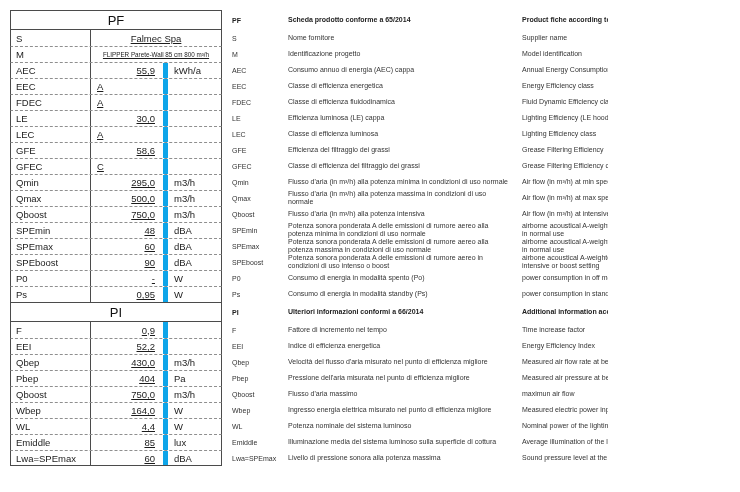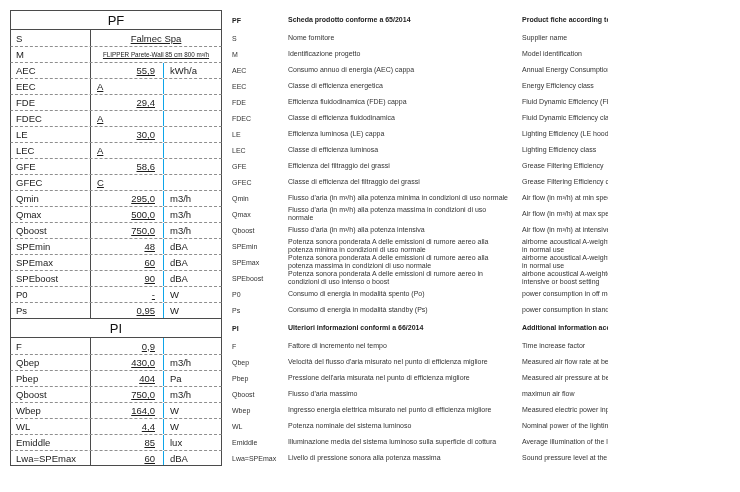--- a/index.html
+++ b/index.html
@@ -15,21 +15,21 @@
                   justify-content:center;align-items:center;font-size:13px;color:#111;}
   .row.data .tpart{border-top:1px dashed #8f8f8f;}
   .row.data.first .tpart{border-top:none;}
   .row.last .tpart{border-bottom:1px solid #4b4b4b;}
   .tcell{display:flex;align-items:center;box-sizing:border-box;font-size:9.5px;color:#1c1c1c;}
   .tcell.code{width:80px;border-right:1px solid #4b4b4b;padding-left:5px;}
   .tcell.value{width:72px;justify-content:flex-end;padding-right:8px;text-decoration:underline;}
   .tcell.value.left{justify-content:flex-start;padding-left:6px;padding-right:0;}
   .tcell.value.merged{width:130px;justify-content:center;padding:0;}
   .tcell.value.small{font-size:6.3px;}
-  .tcell.unit{width:58px;border-left:1px solid #0ea5e9;padding-left:6px;}
+  .tcell.unit{width:58px;border-left:5px solid #0ea5e9;padding-left:6px;}
   .dgap{width:10px;flex:none;}
   .dcode{width:56px;flex:none;font-size:7px;display:flex;align-items:center;color:#333;}
   .dit{width:221px;flex:none;font-size:7px;line-height:8px;display:flex;align-items:center;
        color:#333;margin-right:13px;}
   .den{width:218px;flex:none;font-size:7px;line-height:8px;display:flex;align-items:center;color:#333;}
   .row.hdr .dcode,.row.hdr .dit,.row.hdr .den{font-weight:bold;color:#222;}
 </style>
 </head>
 <body>
 
@@ -84,31 +84,20 @@
       <div class="tcell code">EEC</div>
       <div class="tcell value left">A</div>
       <div class="tcell unit"></div>
     </div>
     <div class="dgap"></div>
     <div class="dcode">EEC</div>
     <div class="dit">Classe di efficienza energetica</div>
     <div class="den">Energy Efficiency class</div>
   </div>
 
-  <div class="row data">
-    <div class="tpart">
-      <div class="tcell code">FDE</div>
-      <div class="tcell value">29,4</div>
-      <div class="tcell unit"></div>
-    </div>
-    <div class="dgap"></div>
-    <div class="dcode">FDE</div>
-    <div class="dit">Efficienza fluidodinamica (FDE) cappa</div>
-    <div class="den">Fluid Dynamic Efficiency (FDE hood)</div>
-  </div>
 
   <div class="row data">
     <div class="tpart">
       <div class="tcell code">FDEC</div>
       <div class="tcell value left">A</div>
       <div class="tcell unit"></div>
     </div>
     <div class="dgap"></div>
     <div class="dcode">FDEC</div>
     <div class="dit">Classe di efficienza fluidodinamica</div>
@@ -272,20 +261,31 @@
       <div class="tcell code">F</div>
       <div class="tcell value">0,9</div>
       <div class="tcell unit"></div>
     </div>
     <div class="dgap"></div>
     <div class="dcode">F</div>
     <div class="dit">Fattore di incremento nel tempo</div>
     <div class="den">Time increase factor</div>
   </div>
 
+  <div class="row data">
+    <div class="tpart">
+      <div class="tcell code">EEI</div>
+      <div class="tcell value">52,2</div>
+      <div class="tcell unit"></div>
+    </div>
+    <div class="dgap"></div>
+    <div class="dcode">EEI</div>
+    <div class="dit">Indice di efficienza energetica</div>
+    <div class="den">Energy Efficiency Index</div>
+  </div>
 
   <div class="row data">
     <div class="tpart">
       <div class="tcell code">Qbep</div>
       <div class="tcell value">430,0</div>
       <div class="tcell unit">m3/h</div>
     </div>
     <div class="dgap"></div>
     <div class="dcode">Qbep</div>
     <div class="dit">Velocità del flusso d'aria misurato nel punto di efficienza migliore</div>

